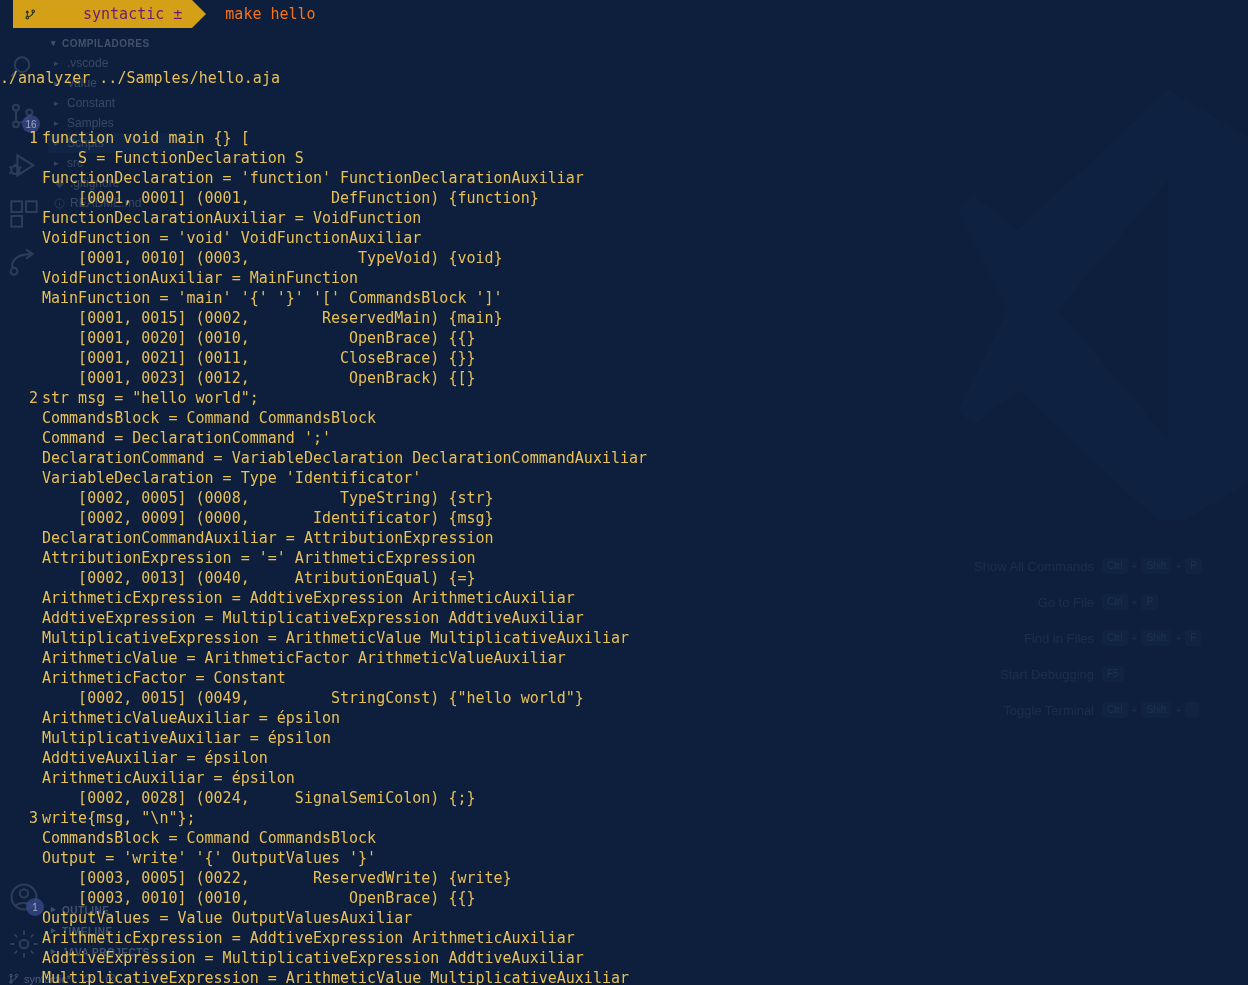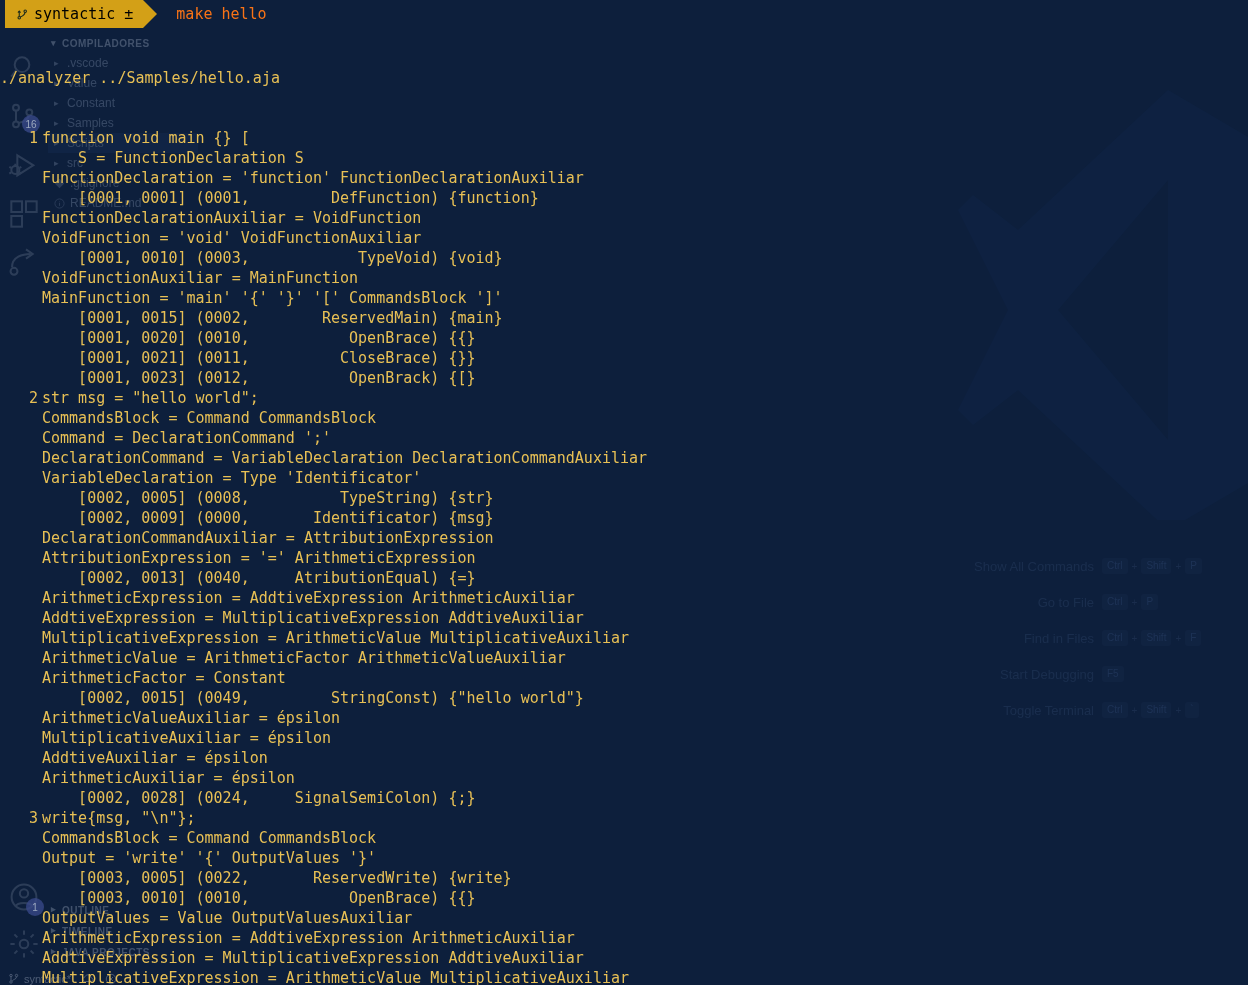--- a/index.html
+++ b/index.html
@@ -73,21 +73,21 @@
   .seg{display:flex;align-items:center;padding:0 10px 0 11px;position:relative;}
   .seg .arrow{
     position:absolute;right:-14px;top:0;width:0;height:0;
     border-top:14px solid transparent;border-bottom:14px solid transparent;
     border-left:14px solid;z-index:3;
   }
   .seg-user{background:#3c3c3c;color:#e8c055;z-index:6;}
   .seg-user .arrow{border-left-color:#3c3c3c;}
   .seg-path{background:#3d6fa5;color:#162436;z-index:5;margin-left:14px;}
   .seg-path .arrow{border-left-color:#3d6fa5;}
-  .seg-git{background:#d3a017;color:#000000;z-index:4;margin-left:5px;}
+  .seg-git{background:#d3a017;color:#701a75;z-index:4;margin-left:13px;gap:41px;}
   .seg-git .arrow{border-left-color:#d3a017;}
   .seg-cmd{color:#f97316;margin-left:22px;z-index:3;}
   .git-ico{width:13px;height:13px;margin-right:5px;display:block;}
 
   .out{
     padding:0 0 0 0;font-size:15px;line-height:20px;
     color:#e8c055;white-space:pre;
   }
   .out .cmdline{padding-left:0;}
   .row{display:flex;white-space:pre;}

